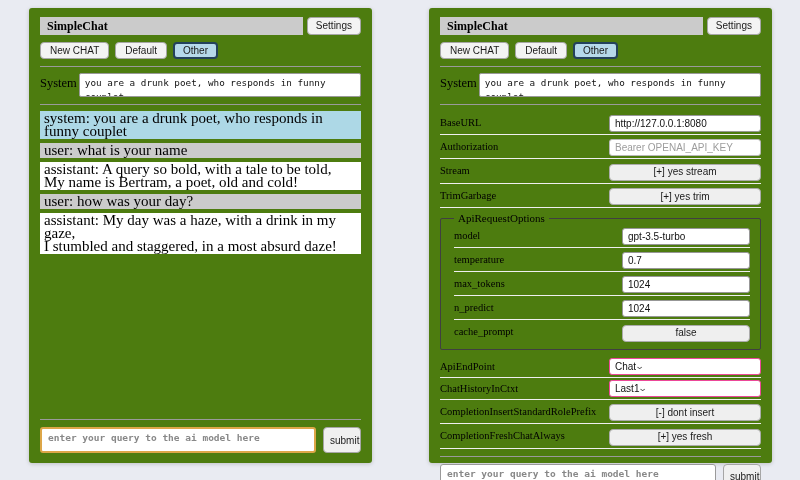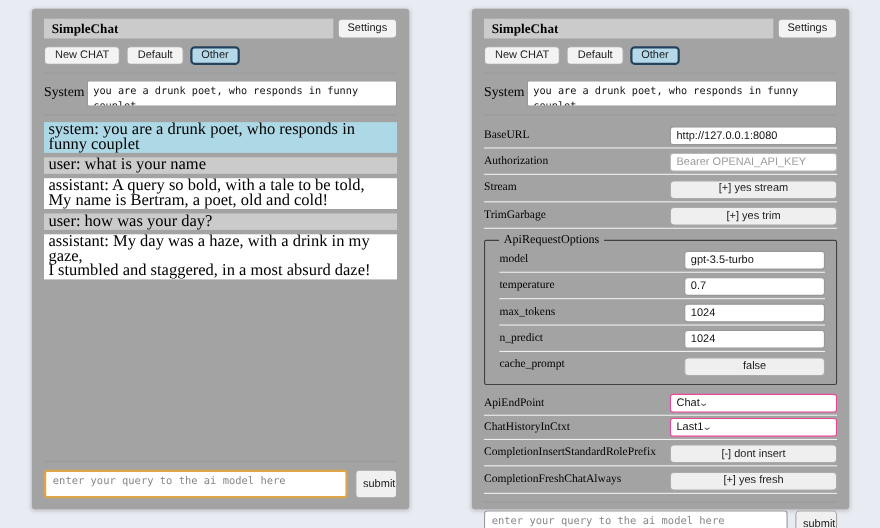--- a/index.html
+++ b/index.html
@@ -7,21 +7,21 @@
   body {
     width: 800px; height: 480px;
     background: #e9ebf2;
     position: relative;
     font-family: "Liberation Serif", serif;
     overflow: hidden;
   }
   .panel {
     position: absolute; top: 8px;
     width: 343px; height: 455px;
-    background: #a3a3a3;
+    background: #4d7c0f;
     border-radius: 3px;
     box-shadow: 0 1px 4px rgba(0,0,0,0.18);
     padding: 9px 11px 10px 11px;
     display: flex; flex-direction: column;
   }
   #panel-chat { left: 29px; }
   #panel-settings { left: 429px; }
 
   
   .header-row { display: flex; gap: 4px; align-items: stretch; height: 18px; flex: none; }
@@ -117,21 +117,21 @@
   fieldset.api-opts legend { font-size: 11px; padding: 0 4px; color: #000; }
   fieldset.api-opts .s-control { width: 128px; }
 
   
   .query-row { display: flex; gap: 7px; align-items: stretch; height: 26px; flex: none; margin-top: 1px; }
   .query-input {
     flex: 1; resize: none;
     font-family: "DejaVu Sans Mono", monospace;
     font-size: 9.5px; line-height: 1.6; color: #333;
     border: 1px solid #9a9a9a; border-radius: 3px;
-    padding: 1px 6px; outline: none; overflow: hidden;
+    padding: 1px 6px; outline: none; overflow: hidden; font-weight: bold;
   }
   .query-input::placeholder { color: #888; }
   .query-input.focused { border: 2px solid #dda648; }
   .submit-btn {
     width: 38px; flex: none;
     font-family: "Liberation Sans", sans-serif;
     font-size: 10px; color: #1a1a1a;
     background: #f0f0f0;
     border: 1px solid #a6a6a6; border-radius: 4px;
     cursor: pointer;

